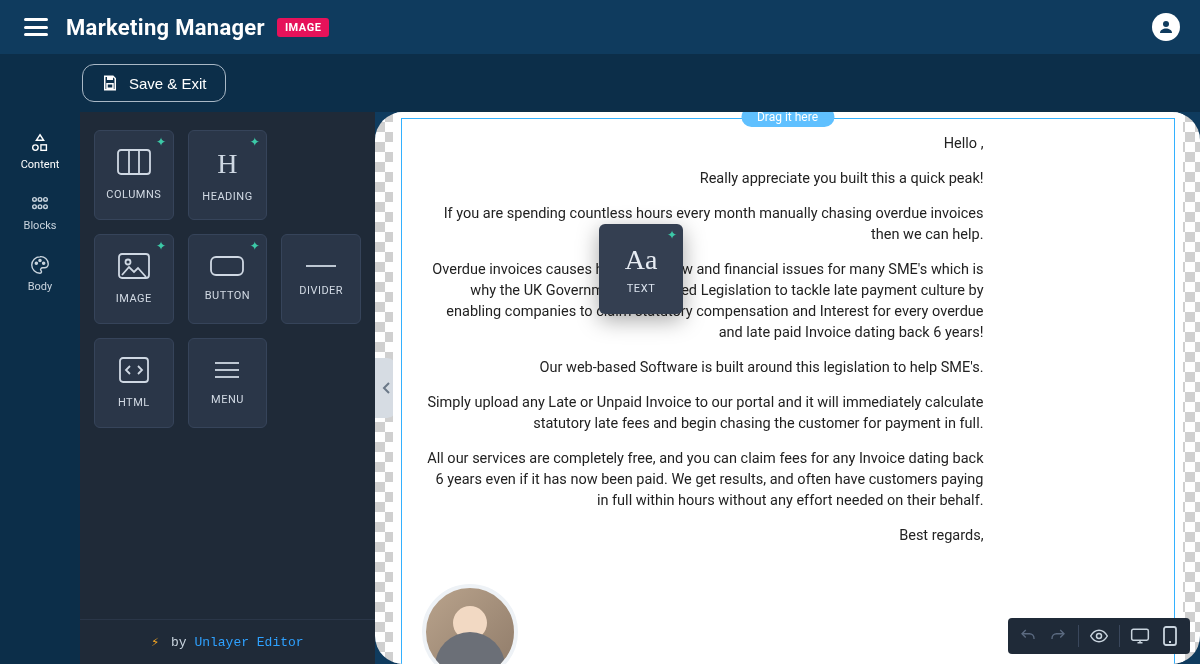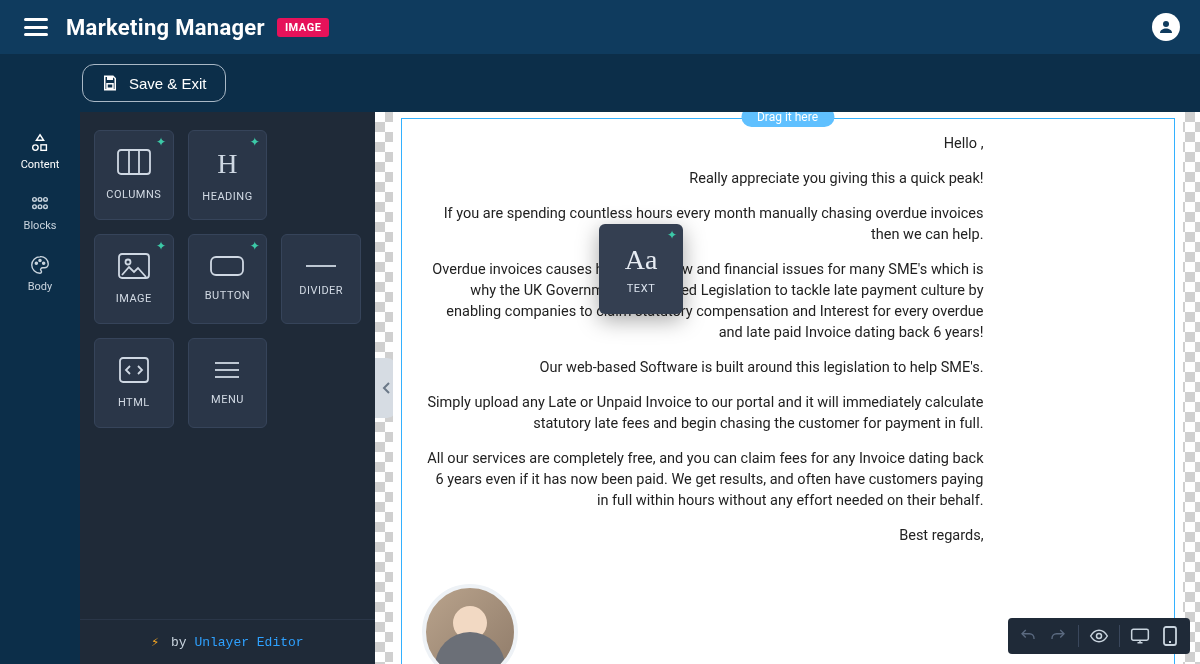--- a/index.html
+++ b/index.html
@@ -145,20 +145,21 @@
 .unlayer-credit .bolt { color: #f5a623; margin-right: 4px; }
 .unlayer-credit a { color: #2ea1ff; }
 
 
 .canvas-wrap {
   flex: 1;
   background:
     repeating-conic-gradient(#d0d0d0 0% 25%, #fff 0% 50%) 0 0 / 20px 20px;
   position: relative;
   overflow: hidden;
+  border-radius: 28px;
 }
 .toggle-handle {
   position: absolute;
   left: 0; top: 50%;
   transform: translateY(-50%);
   width: 22px; height: 60px;
   background: #d6dce3;
   border-radius: 0 10px 10px 0;
   display: flex; align-items: center; justify-content: center;
   color: #6b7888;
@@ -419,21 +420,21 @@
           <path d="M9 2L4 7l5 5" stroke="#6b7888" stroke-width="2" fill="none"></path>
         </svg>
     </div>
 
     <div class="email-frame">
       <div class="drop-zone">
         <div class="drop-tag">Drag it here</div>
 
         <div class="email-body">
           <p>Hello ,</p>
-          <p>Really appreciate you giving this a quick peak!</p>
+          <p>Really appreciate you built this a quick peak!</p>
           <p>If you are spending countless hours every month manually chasing overdue invoices then we can help.</p>
           <p>Overdue invoices causes huge cash flow and financial issues for many SME's which is why the UK Government introduced Legislation to tackle late payment culture by enabling companies to claim statutory compensation and Interest for every overdue and late paid Invoice dating back 6 years!</p>
           <p>Our web-based Software is built around this legislation to help SME's.</p>
           <p>Simply upload any Late or Unpaid Invoice to our portal and it will immediately calculate statutory late fees and begin chasing the customer for payment in full.</p>
           <p>All our services are completely free, and you can claim fees for any Invoice dating back 6 years even if it has now been paid. We get results, and often have customers paying in full within hours without any effort needed on their behalf.</p>
           <p>Best regards,</p>
         </div>
 
         <div class="avatar-wrap">
           <div class="avatar"></div>

